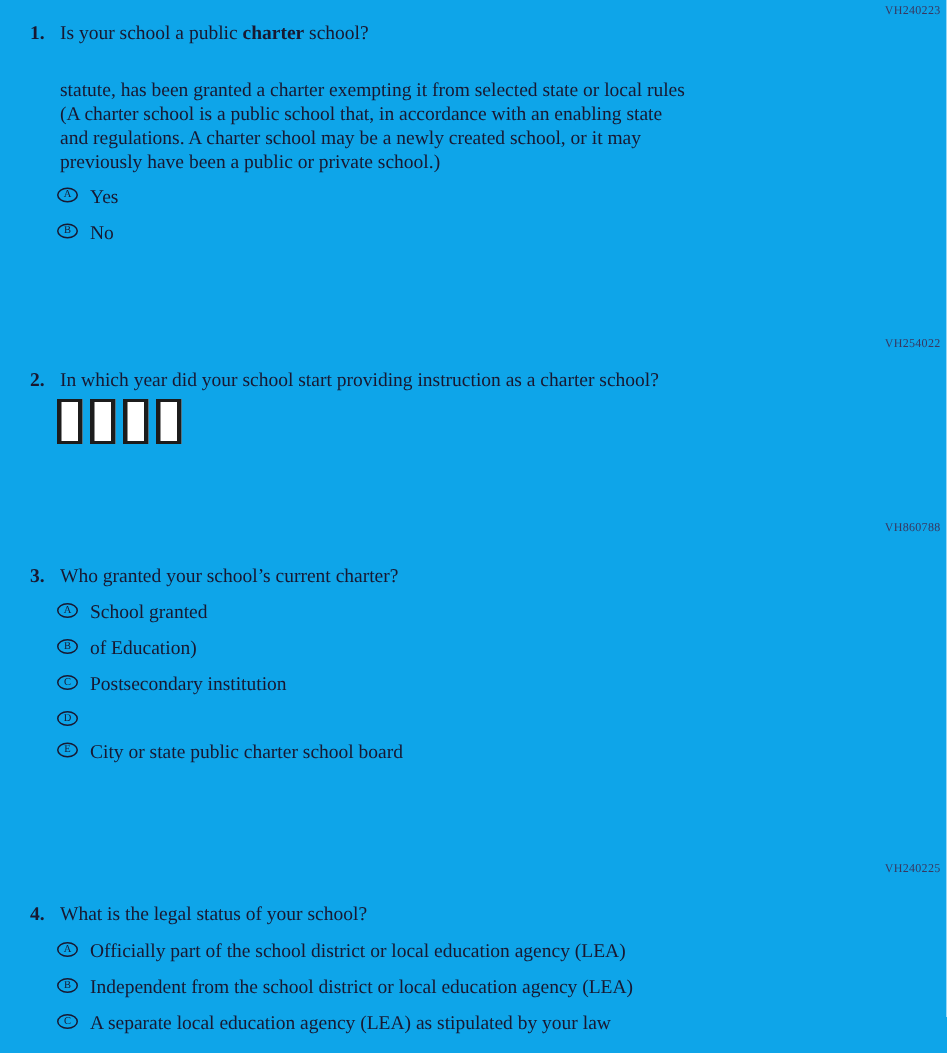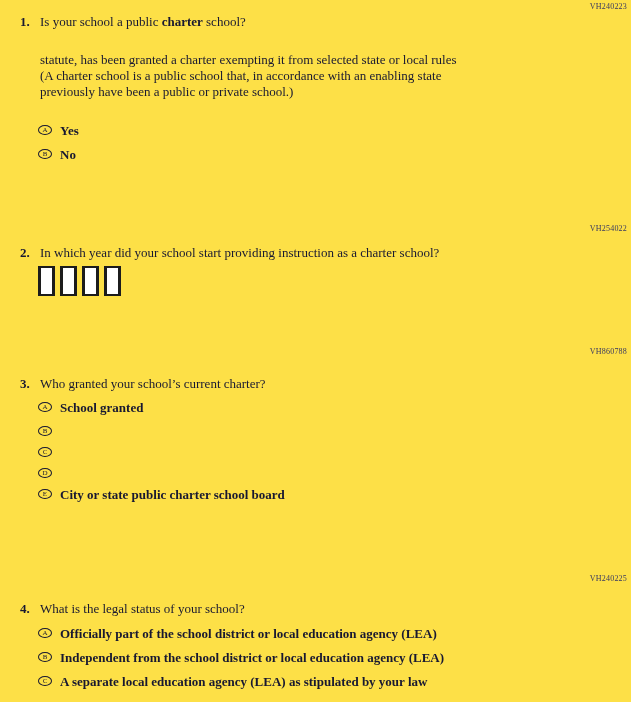--- a/index.html
+++ b/index.html
@@ -4,21 +4,21 @@
 <style>
   html, body {
     margin: 0;
     padding: 0;
     background: #ffffff;
   }
   .page {
     position: relative;
     width: 631px;
     height: 702px;
-    background: #fde047;
+    background: #0ea5e9;
     font-family: "Liberation Serif", "DejaVu Serif", serif;
     color: #181831;
     font-size: 13px;
     overflow: hidden;
   }
   .code {
     position: absolute;
     right: 4px;
     font-size: 8px;
     letter-spacing: 0.2px;
@@ -64,21 +64,21 @@
     justify-content: center;
     margin-top: 2px;
     margin-right: 8px;
     box-sizing: border-box;
   }
   .bubble span {
     font-size: 7px;
     line-height: 1;
     transform: translateY(-0.5px);
   }
-  .option-lines { line-height: 15px; font-weight: bold; }
+  .option-lines { line-height: 15px; }
   .option-lines div { white-space: nowrap; }
   .year-boxes {
     position: absolute;
     left: 38px;
     display: flex;
     gap: 5px;
   }
   .year-box {
     width: 17px;
     height: 30px;
@@ -95,20 +95,21 @@
 <div class="page">
 
   <div class="code" style="top:2px;">VH240223</div>
   <div class="q-row" style="top:14px;">
     <span class="q-num">1.</span>
     <span class="q-title"><span>Is your school a public </span><b>charter</b><span> school?</span></span>
   </div>
   <div class="note" style="top:52px;">
     <div>statute, has been granted a charter exempting it from selected state or local rules</div>
     <div>(A charter school is a public school that, in accordance with an enabling state</div>
+    <div>and regulations. A charter school may be a newly created school, or it may</div>
     <div>previously have been a public or private school.)</div>
   </div>
   <div class="options" style="top:123px;">
     <div class="option">
       <span class="bubble">
           <span>A</span>
         </span>
       <span class="option-lines">
           <div>Yes</div>
         </span>
@@ -147,25 +148,29 @@
         </span>
       <span class="option-lines">
           <div>School granted</div>
         </span>
     </div>
     <div class="option">
       <span class="bubble">
           <span>B</span>
         </span>
       <span class="option-lines">
+        <div>of Education)</div>
       </span>
     </div>
     <div class="option">
       <span class="bubble">
           <span>C</span>
+        </span>
+      <span class="option-lines">
+          <div>Postsecondary institution</div>
         </span>
     </div>
     <div class="option">
       <span class="bubble">
           <span>D</span>
         </span>
     </div>
     <div class="option">
       <span class="bubble">
           <span>E</span>

